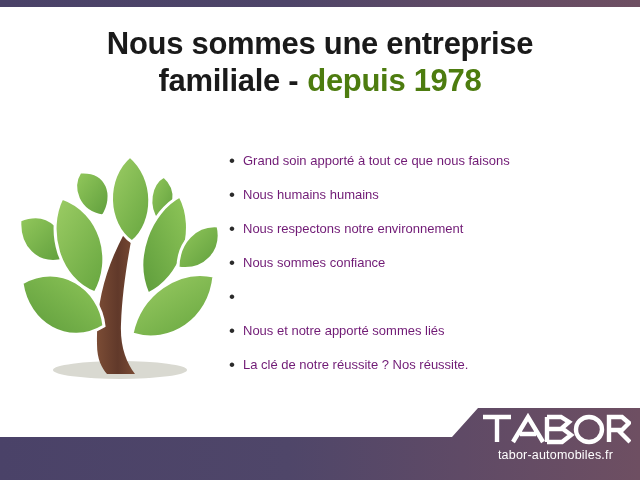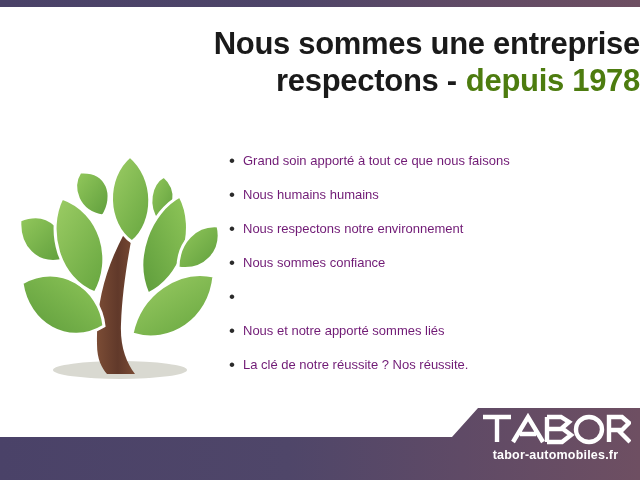--- a/index.html
+++ b/index.html
@@ -23,21 +23,21 @@
     width: 640px; height: 7px;
     background: linear-gradient(to right, #4a4268 0%, #4e4569 45%, #5e4a66 68%, #6e4f62 100%);
   }
 
   
   .headline {
     position: absolute;
     left: 0;
     top: 26px;
     width: 640px;
-    text-align: right;
+    text-align: center;
     line-height: 1.18;
     letter-spacing: -0.3px;
   }
   .headline .ln {
     display: block;
     font-size: 31px;
     font-weight: bold;
     color: #1a1a1a;
     white-space: nowrap;
   }
@@ -97,21 +97,20 @@
     position: absolute;
     left: 0; top: 0;
     width: 640px; height: 76px;
   }
   .logo-block {
     position: absolute;
     left: 478px;
     top: 9px;
     width: 155px;
     text-align: center;
-    font-weight: bold;
   }
   .logo-word {
     display: block;
     height: 34px;
   }
   .logo-url {
     display: block;
     margin-top: 1px;
     font-size: 12.5px;
     color: #ffffff;
@@ -121,21 +120,21 @@
 </style>
 </head>
 <body>
 
 <div id="slide">
 
   <div class="top-bar"></div>
 
   <div class="headline">
     <span class="ln">Nous sommes une entreprise</span>
-    <span class="ln"><span>respectons -</span><span class="gap"></span><span class="accent">depuis 1978</span></span>
+    <span class="ln"><span>familiale -</span><span class="gap"></span><span class="accent">depuis 1978</span></span>
   </div>
 
   <div class="tree">
     <svg viewBox="0 0 225 255" width="225" height="255" aria-hidden="true">
       <defs>
         <linearGradient id="lg1" x1="0" y1="0" x2="1" y2="1">
           <stop offset="0%" stop-color="#93c85c"></stop>
             <stop offset="100%" stop-color="#5f9e3c"></stop>
         </linearGradient>
         <linearGradient id="lg2" x1="0" y1="1" x2="1" y2="0">

